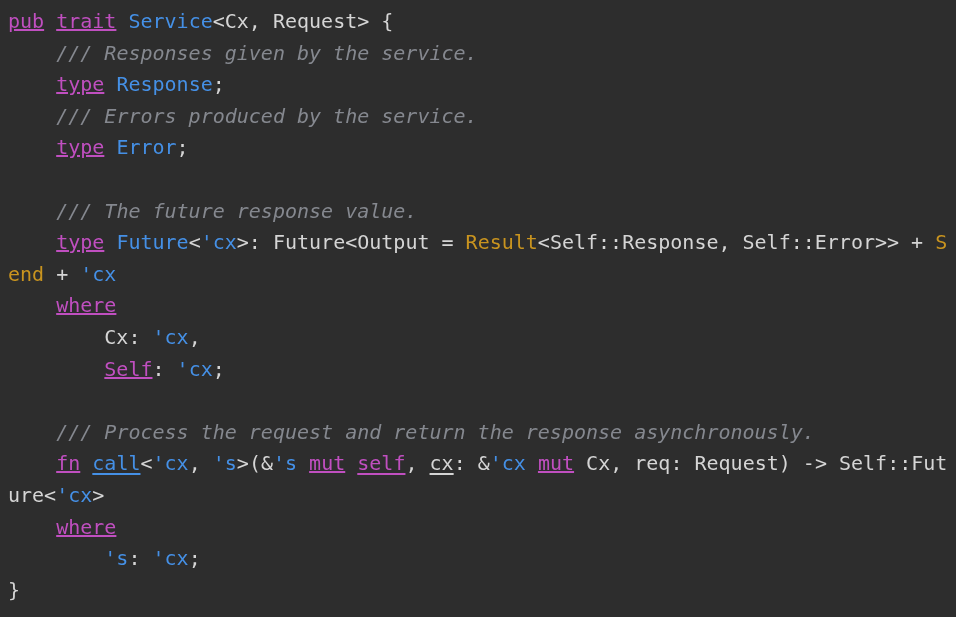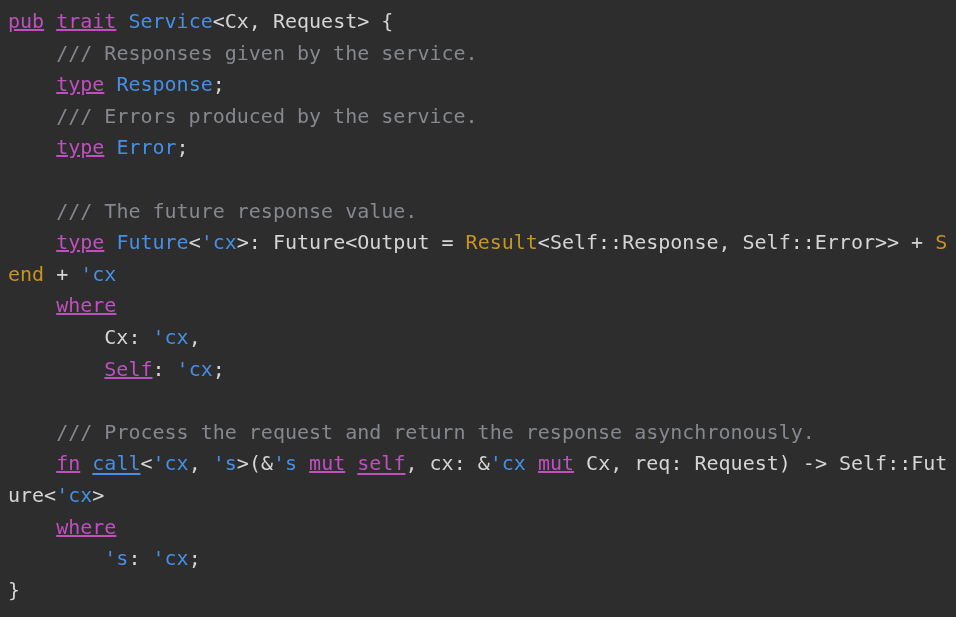--- a/index.html
+++ b/index.html
@@ -20,22 +20,22 @@
     color: var(--text, #d5d5d5);
   }
   .line {
     height: 31.6px;
     line-height: 31.6px;
     white-space: pre;
   }
   .s-kw  { color: var(--keyword); text-decoration: underline; }
   .s-ty  { color: var(--type); }
   .s-or  { color: var(--trait); }
-  .s-cm  { color: var(--comment); }
+  .s-cm  { color: var(--comment); font-style: italic; }
   .s-it  { }
   .s-fnu { color: var(--type); text-decoration: underline; text-underline-offset: 3px; }
   .s-kwu { color: var(--keyword); text-decoration: underline; text-underline-offset: 3px; }
-  .s-txu { text-underline-offset: 3px; }
+  .s-txu { text-decoration: underline; text-underline-offset: 3px; }
 </style>
 </head>
 <body>
 
 <pre class="code"><div class="line"><span class="s-kw">pub</span><span> </span><span class="s-kw">trait</span><span> </span><span class="s-ty">Service</span><span>&lt;Cx, Request&gt; {</span></div><div class="line"><span>    </span><span class="s-cm">/// Responses given by the service.</span></div><div class="line"><span>    </span><span class="s-kw">type</span><span> </span><span class="s-ty">Response</span><span>;</span></div><div class="line"><span>    </span><span class="s-cm">/// Errors produced by the service.</span></div><div class="line"><span>    </span><span class="s-kw">type</span><span> </span><span class="s-ty">Error</span><span>;</span></div><div class="line"></div><div class="line"><span>    </span><span class="s-cm">/// The future response value.</span></div><div class="line"><span>    </span><span class="s-kw">type</span><span> </span><span class="s-ty">Future</span><span>&lt;</span><span class="s-ty">'cx</span><span>&gt;: Future&lt;Output = </span><span class="s-or">Result</span><span>&lt;Self::Response, Self::Error&gt;&gt; + </span><span class="s-or">S</span></div><div class="line"><span class="s-or">end</span><span> + </span><span class="s-ty">'cx</span></div><div class="line"><span>    </span><span class="s-kw">where</span></div><div class="line"><span>        Cx: </span><span class="s-ty">'cx</span><span>,</span></div><div class="line"><span>        </span><span class="s-kw">Self</span><span>: </span><span class="s-ty">'cx</span><span>;</span></div><div class="line"></div><div class="line"><span>    </span><span class="s-cm">/// Process the request and return the response asynchronously.</span></div><div class="line"><span>    </span><span class="s-kw">fn</span><span> </span><span class="s-fnu">call</span><span>&lt;</span><span class="s-ty">'cx</span><span>, </span><span class="s-ty">'s</span><span>&gt;(&amp;</span><span class="s-ty">'s</span><span> </span><span class="s-kw">mut</span><span> </span><span class="s-kwu">self</span><span>, </span><span class="s-txu">cx</span><span>: &amp;</span><span class="s-ty">'cx</span><span> </span><span class="s-kw">mut</span><span> Cx, </span><span class="s-it">req</span><span>: Request) -&gt; Self::Fut</span></div><div class="line"><span>ure&lt;</span><span class="s-ty">'cx</span><span>&gt;</span></div><div class="line"><span>    </span><span class="s-kw">where</span></div><div class="line"><span>        </span><span class="s-ty">'s</span><span>: </span><span class="s-ty">'cx</span><span>;</span></div><div class="line"><span>}</span></div></pre>
 
 </body></html>

